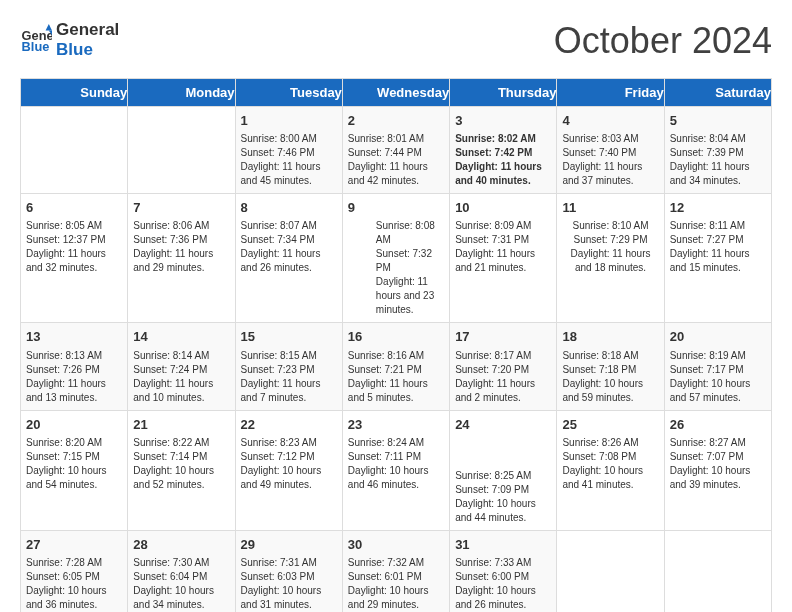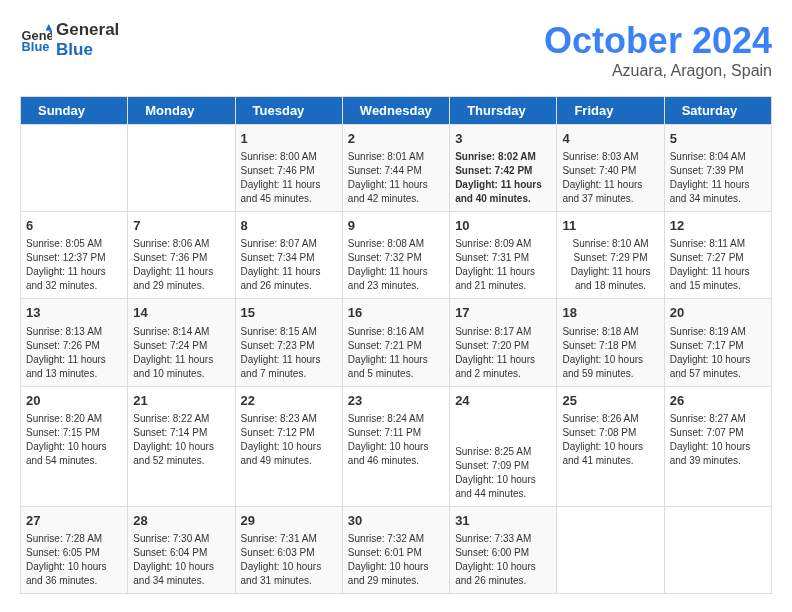--- a/index.html
+++ b/index.html
@@ -23,37 +23,37 @@
     }
     .logo-icon {
       width: 32px;
       height: 32px;
     }
     .title-block {
       text-align: right;
     }
     .month-title {
       font-size: 36px;
-      font-weight: bold;
-      color: #3b82f6;
+      font-weight: normal;
+      color: #404040;
     }
     .location {
       font-size: 16px;
       color: #555;
     }
     table {
       width: 100%;
       border-collapse: collapse;
       font-size: 11px;
     }
     thead tr th {
       background-color: #1a6abf;
       color: #fff;
-      padding: 6px 17px;
-      text-align: left;
+      padding: 6px 0;
+      text-align: right;
       font-size: 13px;
       font-weight: bold;
       border: 1px solid #ddd;
     }
     tbody tr td {
       vertical-align: top;
       padding: 5px 5px;
       border: 1px solid #ddd;
       min-height: 80px;
       width: 107px;
@@ -91,21 +91,20 @@
       <polygon points="32,8 40,8 36,0" fill="#1a6abf"></polygon>
       <polygon points="36,8 40,14 40,8" fill="#1a6abf"></polygon>
     </svg>
     <div style="line-height:1.2">
       <div style="font-size:17px;font-weight:bold;color:#333;">General</div>
       <div style="font-size:17px;font-weight:bold;color:#1a6abf;">Blue</div>
     </div>
   </div>
   <div class="title-block">
     <div class="month-title">October 2024</div>
-    <div class="location">Azuara, Aragon, Spain</div>
   </div>
 </div>
 
 <table>
   <thead>
     <tr id="dow-row">
     <th>Sunday</th>
         <th>Monday</th>
         <th>Tuesday</th>
         <th>Wednesday</th>
@@ -163,21 +162,21 @@
 Daylight: 11 hours and 29 minutes.</div>
         </td>
         <td>
           <span class="day-num">8</span>
           <div class="day-info" style="white-space: pre-line;">Sunrise: 8:07 AM
 Sunset: 7:34 PM
 Daylight: 11 hours and 26 minutes.</div>
         </td>
         <td>
           <span class="day-num">9</span>
-          <div class="day-info" style="white-space: pre-line;">Sunrise: 8:08 AM
+          <div class="day-info" style="white-space: pre-line; margin-left: 28px;">Sunrise: 8:08 AM
 Sunset: 7:32 PM
 Daylight: 11 hours and 23 minutes.</div>
         </td>
         <td>
           <span class="day-num">10</span>
           <div class="day-info" style="white-space: pre-line;">Sunrise: 8:09 AM
 Sunset: 7:31 PM
 Daylight: 11 hours and 21 minutes.</div>
         </td>
         <td>

